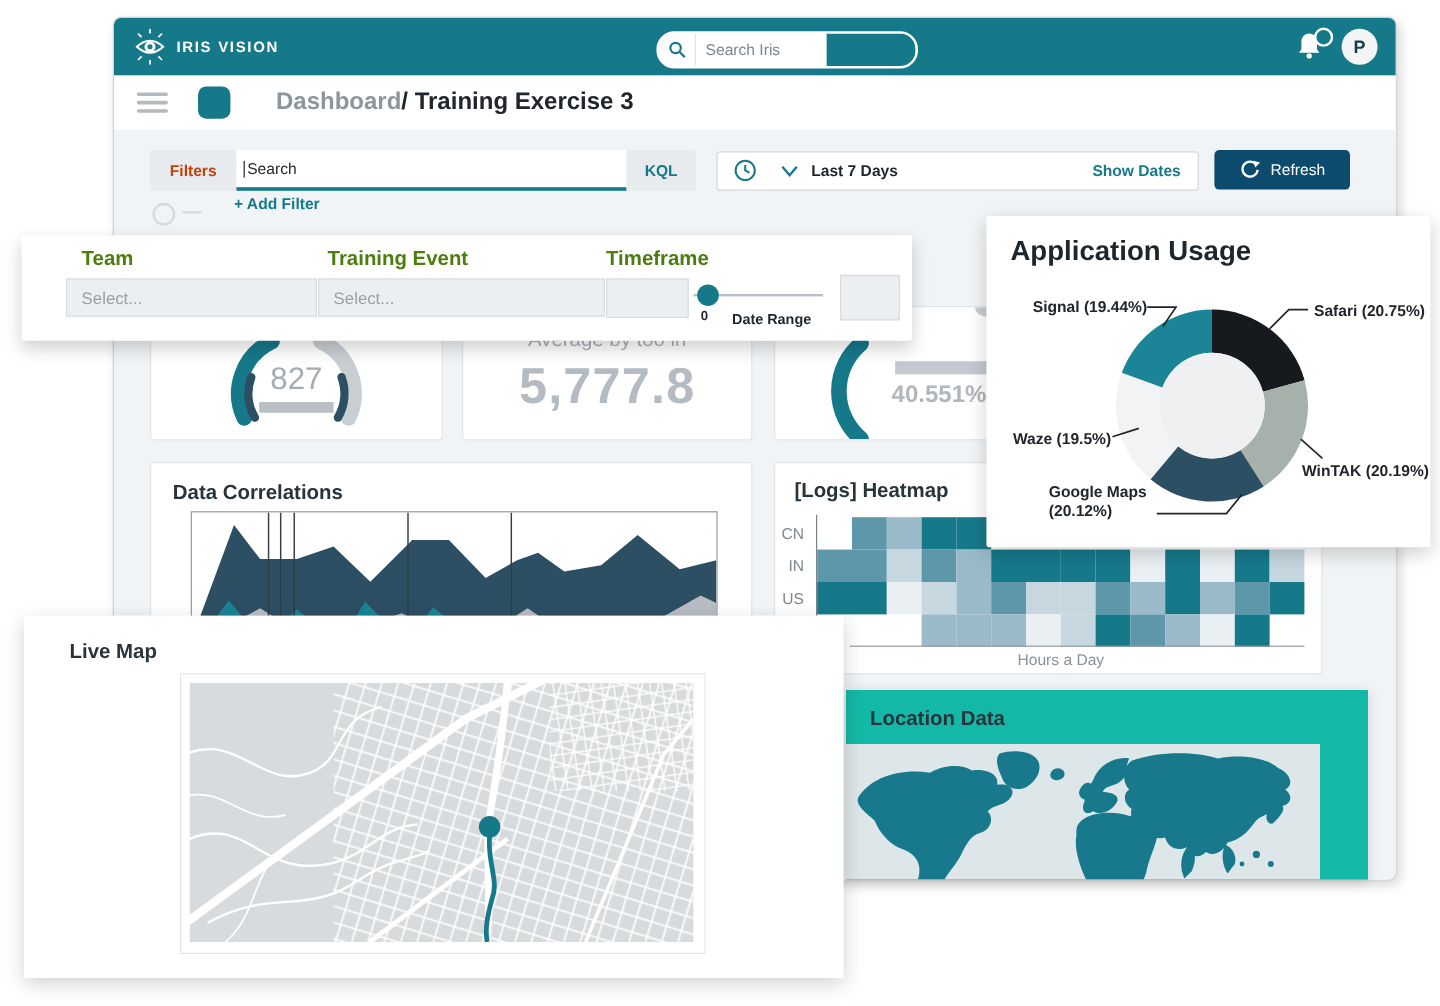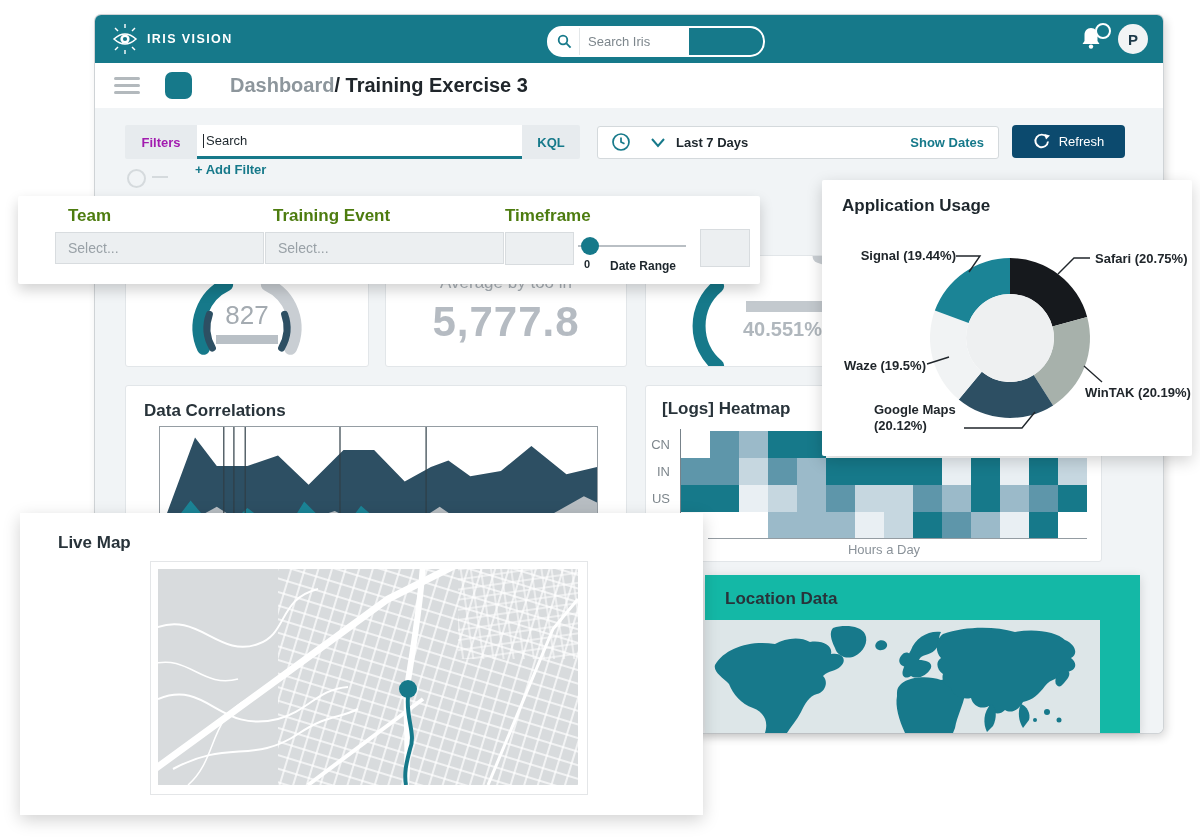--- a/index.html
+++ b/index.html
@@ -29,21 +29,21 @@
   #hamburger div{height:3px;background:#b3b9bd;border-radius:2px;margin-bottom:4px;}
   #navsquare{left:70px;top:9px;width:27px;height:27px;border-radius:7px;background:#16798a;}
   #crumbs{left:135px;top:0;height:45px;display:flex;align-items:center;font-size:20px;font-weight:600;}
   #crumbs .sec{color:#8d969c;}
   #crumbs .pg{color:#20262b;white-space:pre;}
 
   #content{left:0;top:93px;width:1068px;height:625px;background:#f1f4f6;border-radius:0 0 6px 6px;}
 
   
   #filtersbox{left:30px;top:110px;width:455px;height:34px;background:#e7ebee;border-radius:2px;display:flex;align-items:stretch;}
-  #filtersbox .flab{width:72px;display:flex;align-items:center;justify-content:center;font-size:13px;font-weight:600;color:#a21caf;}
+  #filtersbox .flab{width:72px;display:flex;align-items:center;justify-content:center;font-size:13px;font-weight:600;color:#c2410c;}
   #filtersbox .finput{flex:1;background:#fff;border-bottom:3px solid #16798a;display:flex;align-items:center;padding-left:6px;font-size:13px;color:#1d262c;}
   #filtersbox .caret{display:inline-block;width:1px;height:14px;background:#20262c;margin-right:2px;}
   #filtersbox .kql{width:58px;display:flex;align-items:center;justify-content:center;color:#16798a;font-weight:bold;font-size:13px;}
   #datebox{left:502px;top:111px;width:400px;height:31px;background:#fff;border:1px solid #d4d9dc;border-radius:3px;display:flex;align-items:center;}
   #datebox .rng{font-size:13px;font-weight:600;color:#1d262c;margin-left:22px;}
   #datebox .sd{margin-left:auto;margin-right:14px;font-size:13px;font-weight:bold;color:#16798a;}
   #refreshbtn{left:917px;top:110px;width:113px;height:33px;background:#0c4a6e;border-radius:4px;display:flex;
     align-items:center;justify-content:center;gap:9px;color:#fff;font-size:13px;}
   #af-circle{left:32px;top:154px;width:15px;height:15px;border:2px solid #d5dadd;border-radius:50%;background:#f1f4f6;}
   #af-dash{left:57px;top:161px;width:16px;height:2px;background:#d5dadd;}
@@ -93,21 +93,21 @@
   #ov-time-label{left:487px;}
   #ov-box1{left:487px;width:55px;height:31px;}
   #ov-track{left:560px;top:49px;width:108px;height:2px;background:#b9bfc4;}
   #ov-knob{left:563px;top:41px;width:18px;height:18px;border-radius:50%;background:#16798a;}
   #ov-zero{left:566px;top:62px;font-size:11px;font-weight:bold;color:#1d262c;}
   #ov-range{left:592px;top:63px;font-size:12px;font-weight:bold;color:#1d262c;}
   #ov-box2{left:682px;top:33px;width:48px;height:36px;background:#eceff1;border:1px solid #d8dcdf;}
 
   #panel-usage{left:822px;top:180px;width:370px;height:276px;background:#fff;z-index:50;
     box-shadow:0 5px 16px rgba(0,0,0,.18);border-radius:2px;}
-  #usage-title{left:20px;top:16px;font-size:17px;font-weight:bold;color:#1d262c;}
+  #usage-title{left:20px;top:16px;font-size:23px;font-weight:bold;color:#1d262c;}
   .donut-label{position:absolute;font-size:13px;font-weight:bold;color:#20262b;line-height:16px;}
   #lab-signal{left:13px;top:68px;width:121px;text-align:right;}
   #lab-safari{left:273px;top:71px;}
   #lab-waze{left:14px;top:178px;width:90px;text-align:right;}
   #lab-wintak{left:263px;top:205px;}
   #lab-gmaps{left:52px;top:222px;}
 
   #panel-livemap{left:20px;top:513px;width:683px;height:302px;background:#fff;z-index:60;
     box-shadow:0 5px 16px rgba(0,0,0,.18);}
   #lm-title{left:38px;top:20px;font-size:17px;font-weight:600;color:#28333a;}

